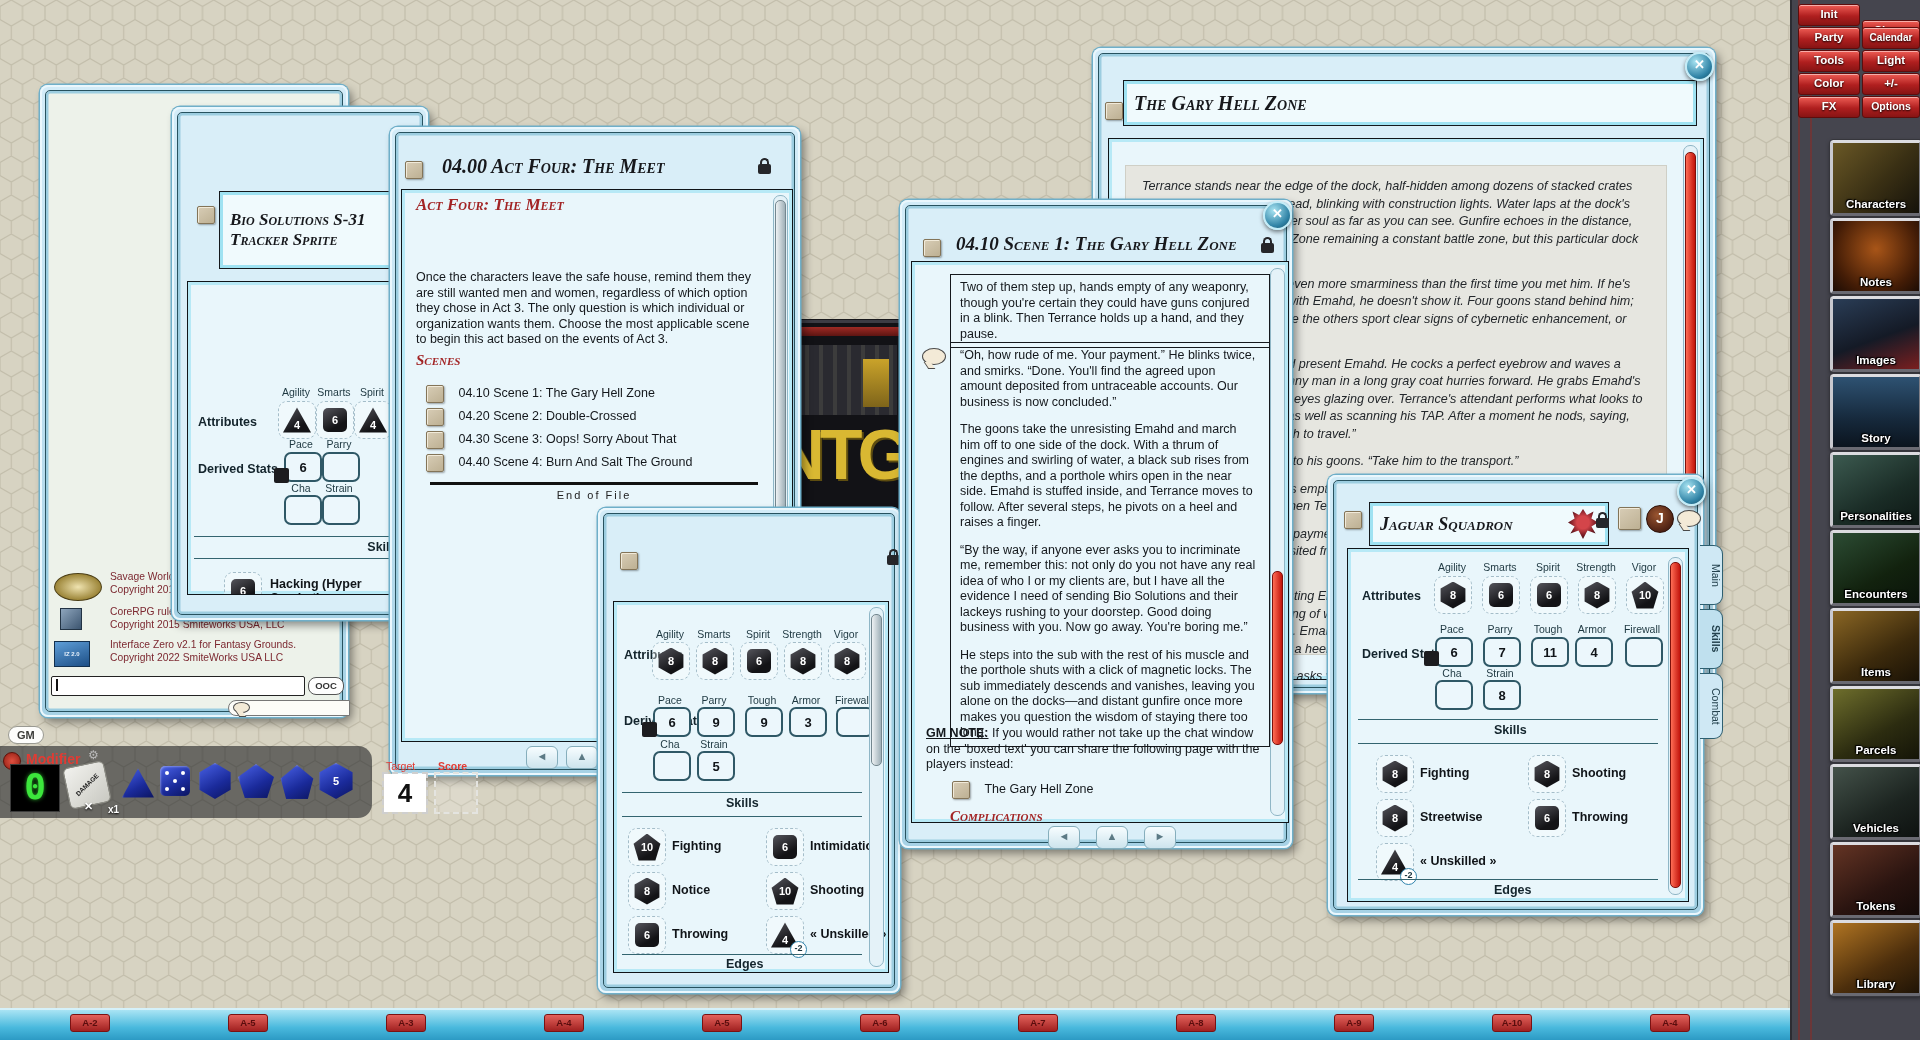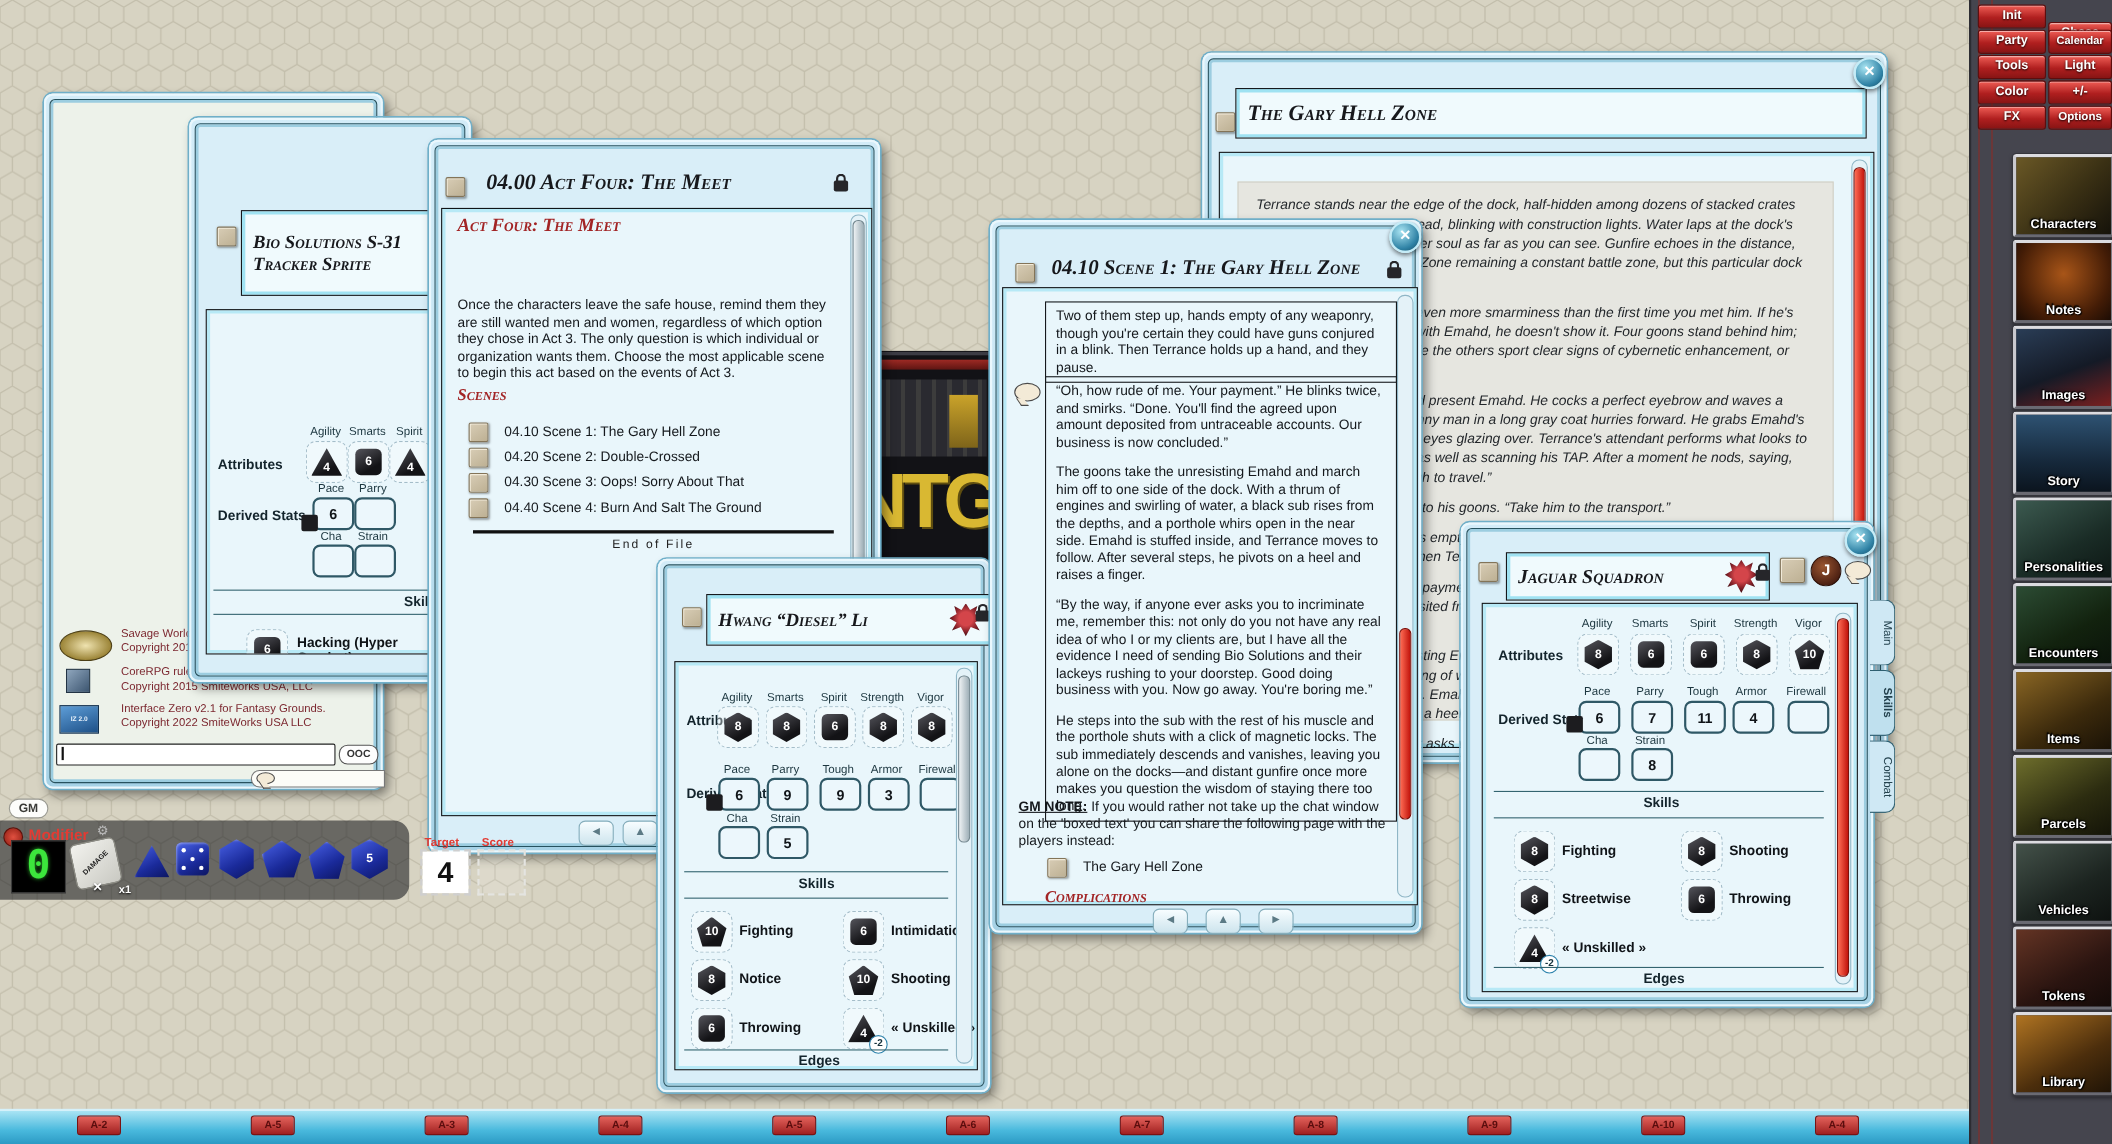--- a/index.html
+++ b/index.html
@@ -272,24 +272,20 @@
         </div>
       </div>
       <div class="nav-btn" style="left:130px;top:613px;">◄</div>
       <div class="nav-btn" style="left:170px;top:613px;">▲</div>
     </div>
   </div>
 
   <div class="win" style="left:598px;top:508px;width:302px;height:485px;">
     <div class="win-inner">
       <div class="cb abs" style="left:16px;top:38px;"></div>
-      <div class="name-box" style="left:38px;top:26px;width:240px;height:45px;">
-        <span class="titlebar-title" style="font-size:17px;flex:1;">Hwang “Diesel” Li</span>
-        <span class="jester" style="flex:none;"></span>
-      </div>
       <span class="lock" style="position:absolute;left:283px;top:34px;"></span>
       <div class="content-frame" style="left:9px;top:87px;width:274px;height:370px;">
         <span class="sheet-label abs" style="left:10px;top:46px;">Attributes</span>
         <span class="stat-label abs" style="left:36px;top:26px;width:40px;">Agility</span>
         <span class="stat-label abs" style="left:80px;top:26px;width:40px;">Smarts</span>
         <span class="stat-label abs" style="left:124px;top:26px;width:40px;">Spirit</span>
         <span class="stat-label abs" style="left:168px;top:26px;width:40px;">Strength</span>
         <span class="stat-label abs" style="left:212px;top:26px;width:40px;">Vigor</span>
         <div class="die-slot" style="left:38px;top:40px;">
             <span class="die d8o">8</span>
@@ -524,21 +520,21 @@
     <div class="abs blue-die" style="left:160px;top:20px;width:30px;height:30px;border-radius:5px;">
       <span style="position:absolute;left:13px;top:13px;width:4px;height:4px;border-radius:50%;background:#fff;box-shadow:-8px -8px 0 #fff,8px -8px 0 #fff,-8px 8px 0 #fff,8px 8px 0 #fff;"></span>
     </div>
     <div class="abs blue-die" style="left:198px;top:17px;width:34px;height:36px;clip-path:polygon(50% 0,96% 26%,96% 74%,50% 100%,4% 74%,4% 26%);"></div>
     <div class="abs blue-die" style="left:238px;top:18px;width:36px;height:34px;clip-path:polygon(50% 0,100% 38%,81% 100%,19% 100%,0 38%);"></div>
     <div class="abs blue-die" style="left:280px;top:19px;width:34px;height:34px;clip-path:polygon(50% 0,98% 40%,82% 100%,18% 100%,2% 40%);"></div>
     <div class="abs blue-die" style="left:318px;top:17px;width:36px;height:36px;clip-path:polygon(50% 0,96% 26%,96% 74%,50% 100%,4% 74%,4% 26%);color:#fff;font-weight:bold;font-size:11px;display:flex;align-items:center;justify-content:center;">5</div>
   </div>
 
   <div class="abs" style="left:384px;top:756px;">
-    <span class="abs" style="left:2px;top:4px;font-weight:bold;font-size:10.5px;color:#e23b33;">Target</span>
+    <span class="abs" style="left:2px;top:4px;font-weight:normal;font-size:10.5px;color:#e23b33;">Target</span>
     <div class="abs" style="left:0;top:18px;width:42px;height:38px;background:#fff;outline:2px dashed #cfcfcf;display:flex;align-items:center;justify-content:center;">
       <span style="font-weight:bold;font-size:26px;color:#111;">4</span>
     </div>
     <span class="abs" style="left:54px;top:4px;font-weight:bold;font-size:10.5px;color:#e23b33;">Score</span>
     <div class="abs" style="left:52px;top:18px;width:40px;height:38px;outline:2px dashed #e4e4e0;background:rgba(255,255,255,.15);"></div>
   </div>
 
   <div id="hotbar">
     <div class="hk-tab" style="left:70px;"><span>A-2</span></div>
     <div class="hk-tab" style="left:228px;"><span>A-5</span></div>

